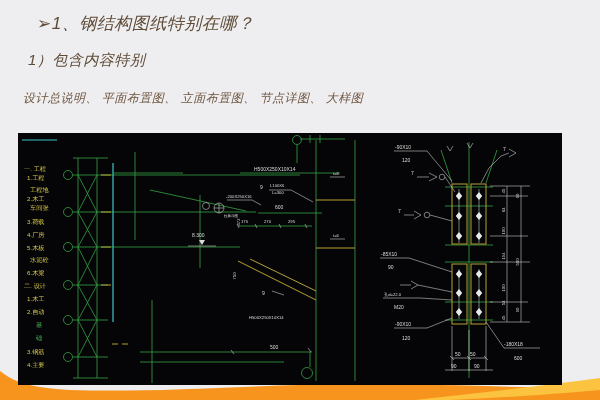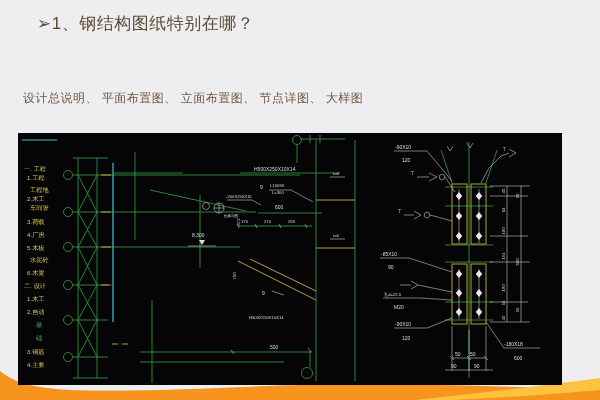--- a/index.html
+++ b/index.html
@@ -3,21 +3,21 @@
 <meta charset="utf-8">
 <style>
   html,body{margin:0;padding:0;}
   .slide{
     position:relative;
     width:600px;height:400px;
     background:#EEEDEF;
     overflow:hidden;
     font-family:"Liberation Sans","DejaVu Sans",sans-serif;
   }
-  .txt{position:absolute;white-space:nowrap;}
+  .txt{position:absolute;white-space:nowrap;font-style:italic;}
   .title{left:37px;top:12px;font-size:17px;letter-spacing:0.5px;color:#5D4B37;}
   .subtitle{left:28px;top:51px;font-size:15px;letter-spacing:0.5px;color:#5D4B37;}
   .content-line{left:23px;top:90px;font-size:12px;letter-spacing:0.5px;color:#6E5740;}
   .cad-wrap{
     position:absolute;left:18px;top:133px;width:544px;height:252px;
     background:#050507;z-index:2;
   }
   .decor{position:absolute;left:0;bottom:0;width:600px;height:35px;z-index:1;}
   svg text{font-family:"Liberation Sans","DejaVu Sans",sans-serif;}
   .gl{stroke:#32A342;stroke-width:0.8;fill:none;}
@@ -33,20 +33,21 @@
 <body>
 
 <div class="slide">
 
   <svg class="decor" viewBox="0 365 600 35">
     <path fill="#F7941E" d="M0,371 C12,381 30,388 70,390 C160,393 260,384 360,384 C460,384 545,389 600,388 L600,400 L0,400 Z"></path>
     <path fill="#FBC33F" d="M415,400 C470,394 540,386 600,378 L600,390 C545,395 480,399 448,400 Z"></path>
   </svg>
 
   <div class="txt title">➢1、钢结构图纸特别在哪？</div>
+  <div class="txt subtitle">1）包含内容特别</div>
   <div class="txt content-line">设计总说明、 平面布置图、 立面布置图、 节点详图、 大样图</div>
 
   <div class="cad-wrap">
     <svg width="544" height="252" viewBox="18 133 544 252">
 
       <path class="cl" d="M22,140 L57,140"></path>
 
       <g>
         <text class="yt" x="24" y="171">一. 工程</text>
         <text class="yt" x="27" y="180">1.工程</text>

